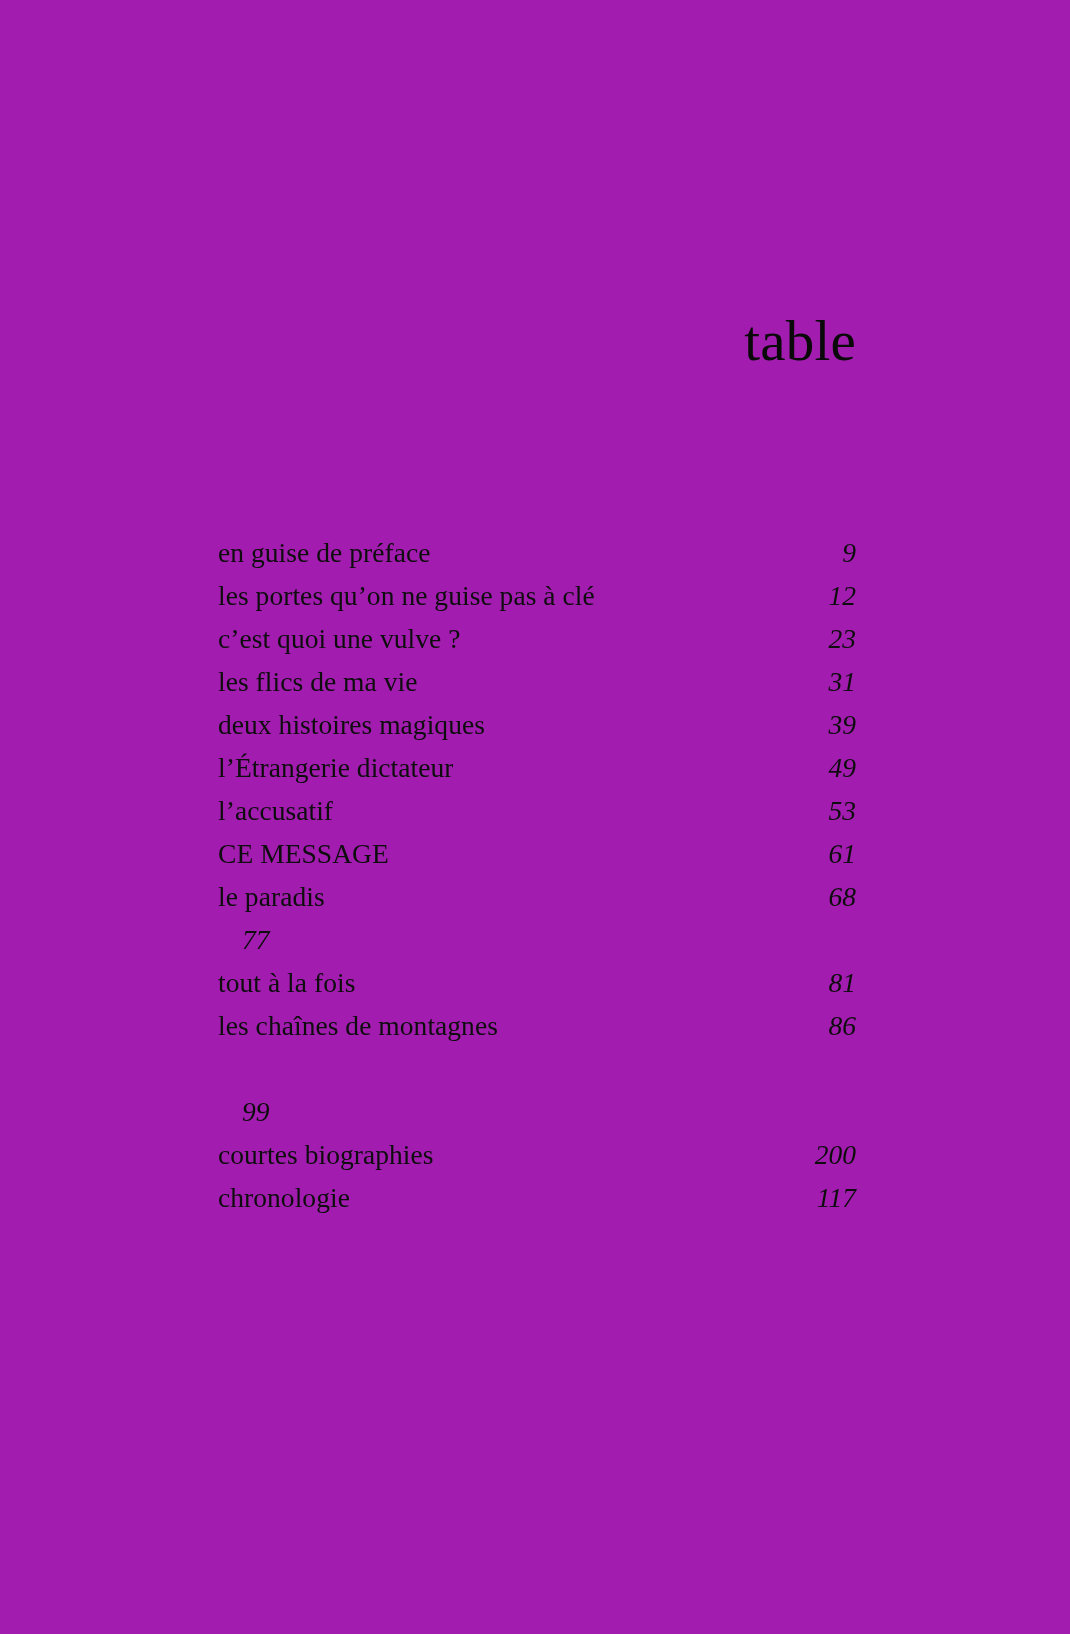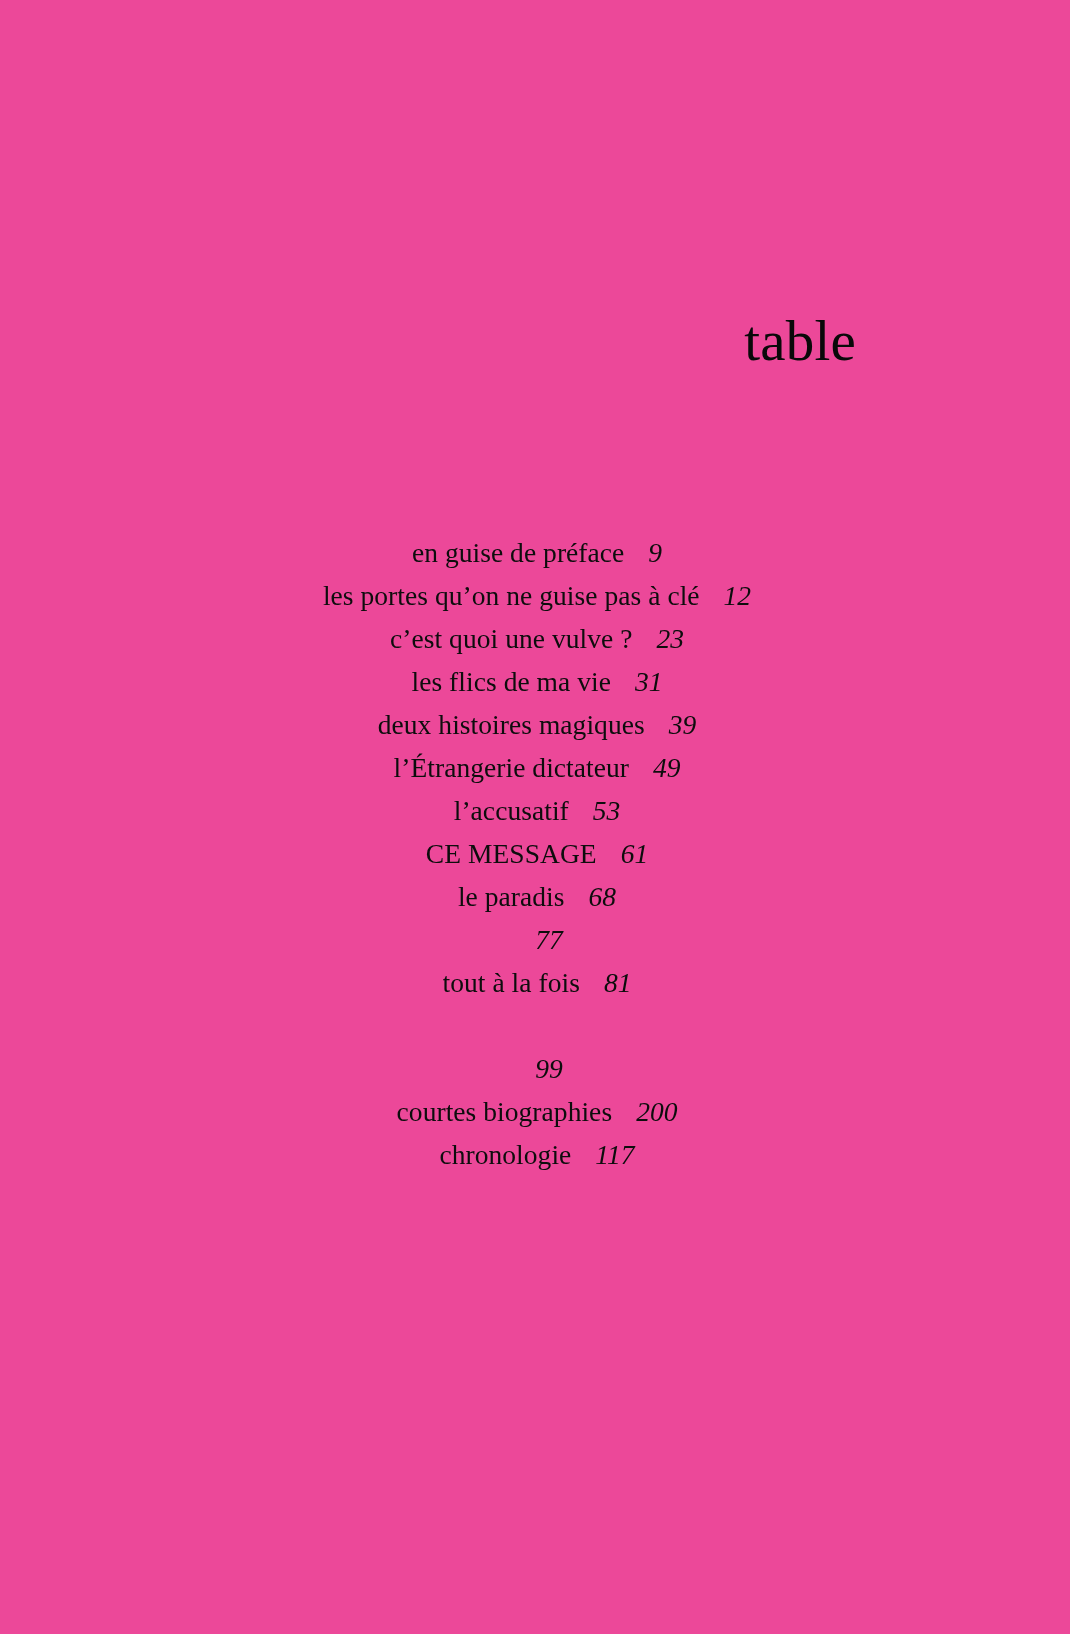--- a/index.html
+++ b/index.html
@@ -13,21 +13,21 @@
     position: relative;
     overflow: hidden;
     font-family: "Liberation Serif", "DejaVu Serif", serif;
     color: #0d0d0d;
     -webkit-font-smoothing: antialiased;
   }
 
   .page {
     position: absolute;
     inset: 0;
-    background: #ec4899;
+    background: #a21caf;
   }
 
   
   .toc-title {
     position: absolute;
     left: 174px;
     top: 312px;
     width: 682px;
     text-align: right;
     font-size: 57px;
@@ -44,21 +44,21 @@
     top: 531px;
     width: 682px;
   }
 
   .toc-group { display: block; }
   .toc-group + .toc-group { margin-top: 43px; }
 
   .toc-entry {
     display: flex;
     align-items: baseline;
-    justify-content: center;
+    justify-content: space-between;
     height: 43px;
     line-height: 43px;
     white-space: nowrap;
     margin-left: 44px;
   }
 
   .entry-title {
     font-size: 27.5px;
     font-weight: 400;
     font-style: normal;
@@ -124,20 +124,24 @@
         <span class="entry-title">le paradis</span>
         <span class="entry-page">68</span>
       </div>
       <div class="toc-entry">
         <span class="entry-page">77</span>
       </div>
       <div class="toc-entry">
         <span class="entry-title">tout à la fois</span>
         <span class="entry-page">81</span>
       </div>
+      <div class="toc-entry">
+        <span class="entry-title">les chaînes de montagnes</span>
+        <span class="entry-page">86</span>
+      </div>
     </div>
 
     <div class="toc-group">
       <div class="toc-entry">
         <span class="entry-page">99</span>
       </div>
       <div class="toc-entry">
         <span class="entry-title">courtes biographies</span>
         <span class="entry-page">200</span>
       </div>

